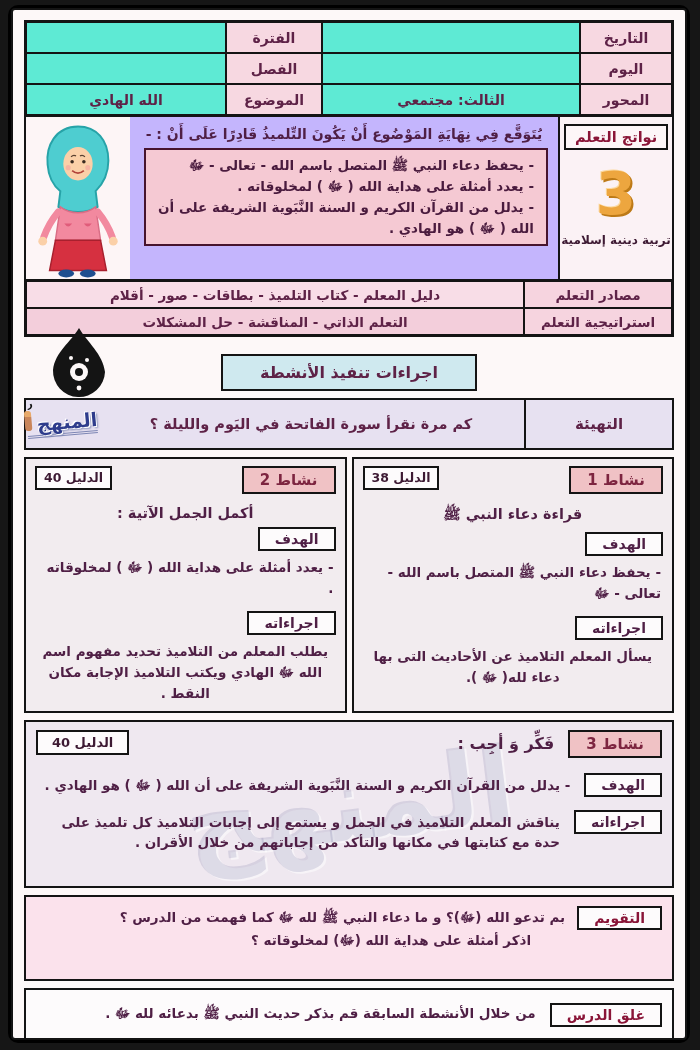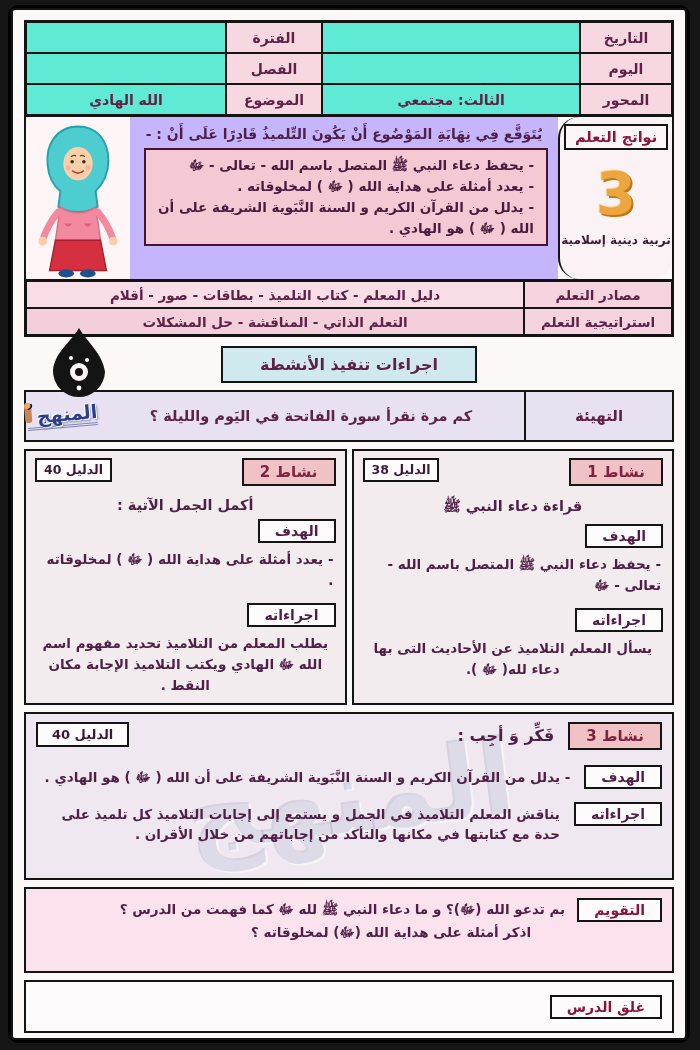--- a/index.html
+++ b/index.html
@@ -23,21 +23,21 @@
     border:1px solid #141414;height:29px;display:flex;align-items:center;justify-content:center;
     font-size:14px;font-weight:bold;color:#5e2247;
   }
   .htable .lbl{background:#f7d8e1;}
   .htable .val{background:#5eead4;}
   
   .outcomes{display:flex;border:2px solid #141414;border-top:none;height:162px;}
   .outcomes-girl{width:104px;background:#fdf5f6;border-right:none;display:flex;align-items:flex-end;justify-content:center;order:3;}
   .outcomes-mid{flex:1;background:#c4b5fd;order:2;display:flex;flex-direction:column;}
   .outcomes-side{width:112px;background:#fbf2f5;border-left:2px solid #141414;order:1;
-    display:flex;flex-direction:column;align-items:center;border-radius:21px;}
+    display:flex;flex-direction:column;align-items:center;}
   .outcomes-intro{
     text-align:center;font-weight:bold;color:#4f1f45;font-size:14px;padding:9px 4px 4px;
   }
   .goalbox{
     margin:2px 10px 8px 14px;border:2px solid #47142e;background:#f5c9d3;
     padding:5px 12px;font-weight:bold;color:#4a1b3e;font-size:13.5px;line-height:1.55;text-align:right;
   }
   .side-title{
     margin-top:7px;border:2px solid #141414;background:#fdf6f8;color:#8a1538;
     font-weight:bold;font-size:14.5px;padding:3px 9px;white-space:nowrap;
@@ -51,21 +51,21 @@
   .rtable{display:grid;grid-template-columns:148px 1fr;border:2px solid #141414;border-top:none;}
   .rtable .cell{
     border:1px solid #141414;height:25px;display:flex;align-items:center;justify-content:center;
     font-size:13.5px;font-weight:bold;color:#5e2247;
   }
   .rtable .lbl{background:#f6d4df;}
   .rtable .val1{background:#f8dde7;}
   .rtable .val2{background:#f3cedb;}
   
   .proc-title{
-    width:252px;margin:9px auto 7px;border:2px solid #141414;background:#cfe9ef;
+    width:252px;margin:17px auto 7px;border:2px solid #141414;background:#cfe9ef;
     text-align:center;font-weight:bold;color:#5e2247;font-size:16px;padding:7px 0;
   }
   
   .warmup{border:2px solid #141414;display:flex;height:48px;background:#e7e1f1;align-items:stretch;}
   .warmup-label{
     width:146px;border-left:2px solid #141414;display:flex;align-items:center;justify-content:center;
     font-weight:bold;color:#5e2247;font-size:15px;
   }
   .warmup-q{flex:1;display:flex;align-items:center;justify-content:center;
     font-weight:bold;color:#5e2247;font-size:14.5px;}
@@ -256,20 +256,21 @@
     <div class="eval">
       <span class="label-box">التقويم</span>
       <div class="eval-lines">
         <div class="eval-line">بم تدعو الله (ﷻ)؟ و ما دعاء النبي ﷺ لله ﷻ كما فهمت من الدرس ؟</div>
         <div class="eval-line second">اذكر أمثلة على هداية الله (ﷻ) لمخلوقاته ؟</div>
       </div>
     </div>
 
     <div class="closure">
       <span class="label-box">غلق الدرس</span>
+      <span class="closure-text">من خلال الأنشطة السابقة قم بذكر حديث النبي ﷺ بدعائه لله ﷻ .</span>
     </div>
 
     <div class="calli">
       <svg width="96" height="84" viewBox="0 0 96 84">
         <path d="M52 2 C44 16 28 26 26 44 A26 26 0 1 0 78 46 C76 28 60 16 52 2 Z" fill="#141414"></path>
         <circle cx="52" cy="46" r="9" fill="#fdf8f8"></circle>
         <circle cx="52" cy="46" r="4" fill="#141414"></circle>
         <circle cx="44" cy="32" r="2" fill="#fdf8f8"></circle>
         <circle cx="60" cy="34" r="2" fill="#fdf8f8"></circle>
         <circle cx="52" cy="62" r="2.4" fill="#fdf8f8"></circle>

